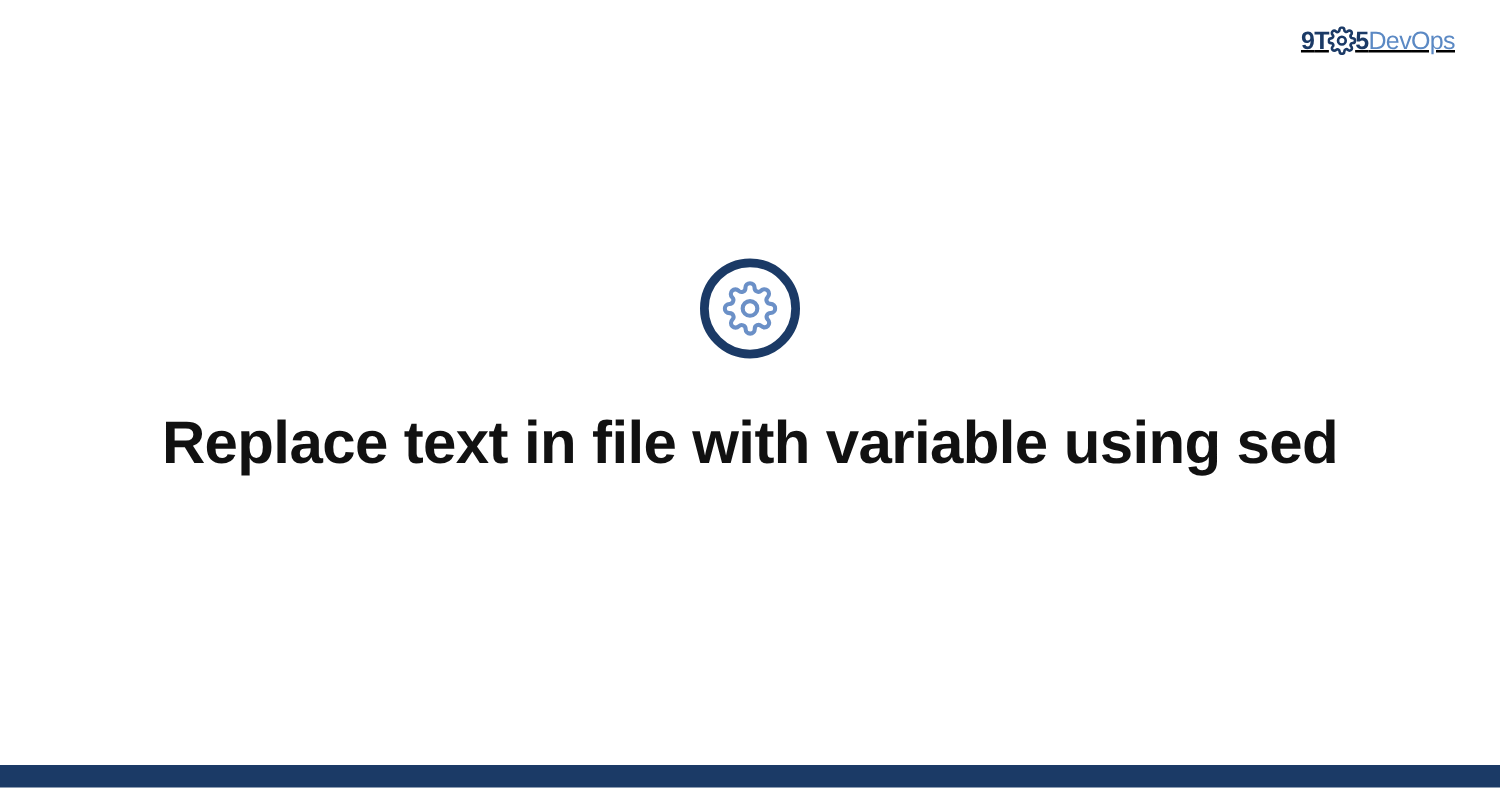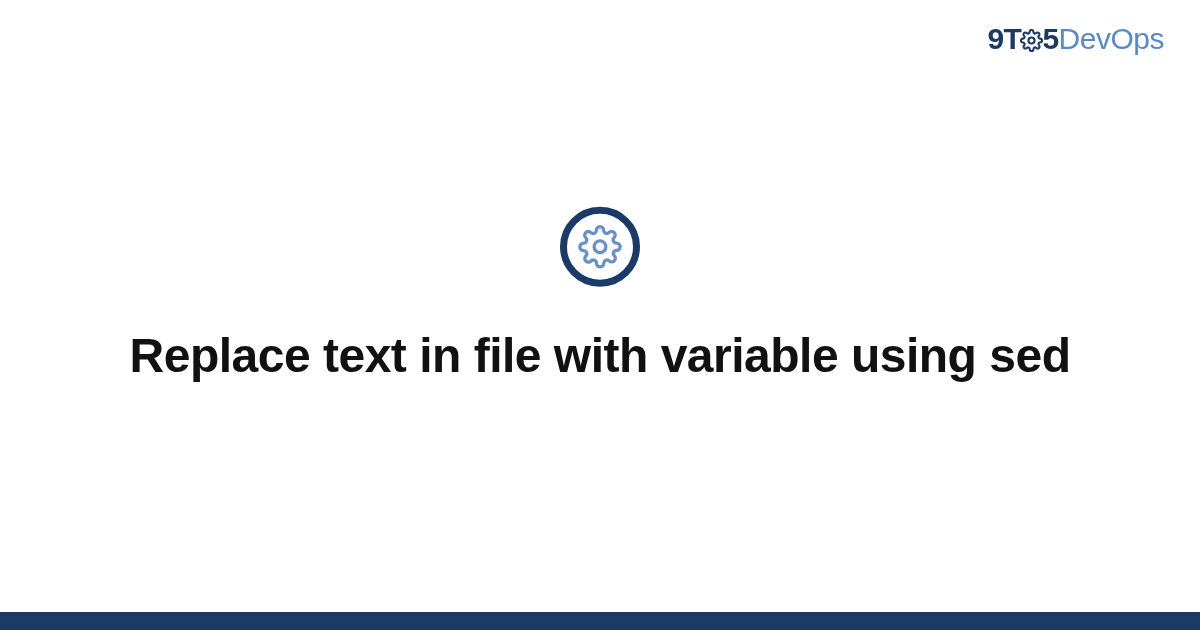--- a/index.html
+++ b/index.html
@@ -12,23 +12,24 @@
       height: 630px;
       background: #ffffff;
       font-family: -apple-system, BlinkMacSystemFont, "Segoe UI", Helvetica, Arial, sans-serif;
       position: relative;
       overflow: hidden;
     }
     .logo {
       position: absolute;
       top: 22px;
       right: 36px;
-      font-size: 30px;
+      font-size: 20px;
       font-weight: 600;
       letter-spacing: -0.5px;
+      text-decoration: underline;
     }
     .logo-nine {
       color: #1b3a66;
       font-weight: 700;
     }
     .logo-t {
       color: #1b3a66;
       font-weight: 700;
     }
     .logo-gear-inline {

